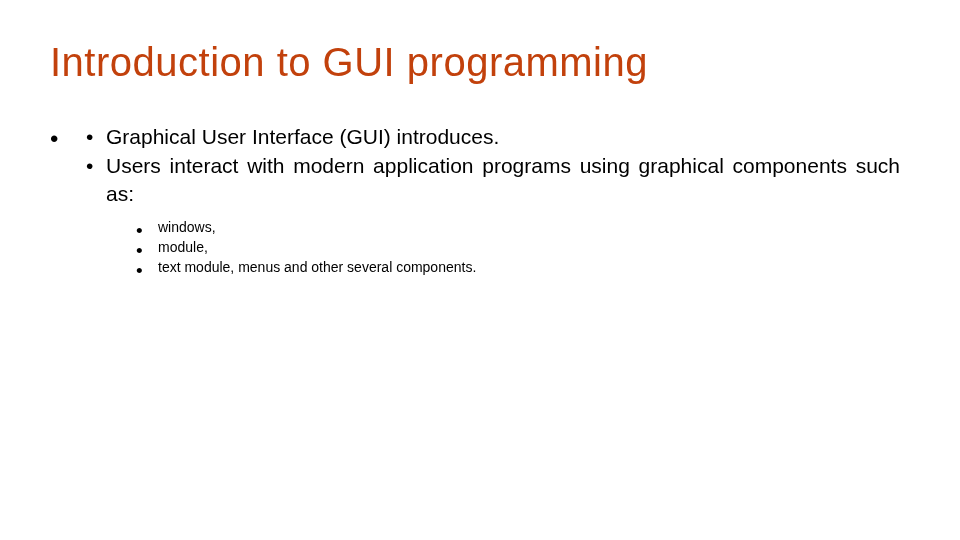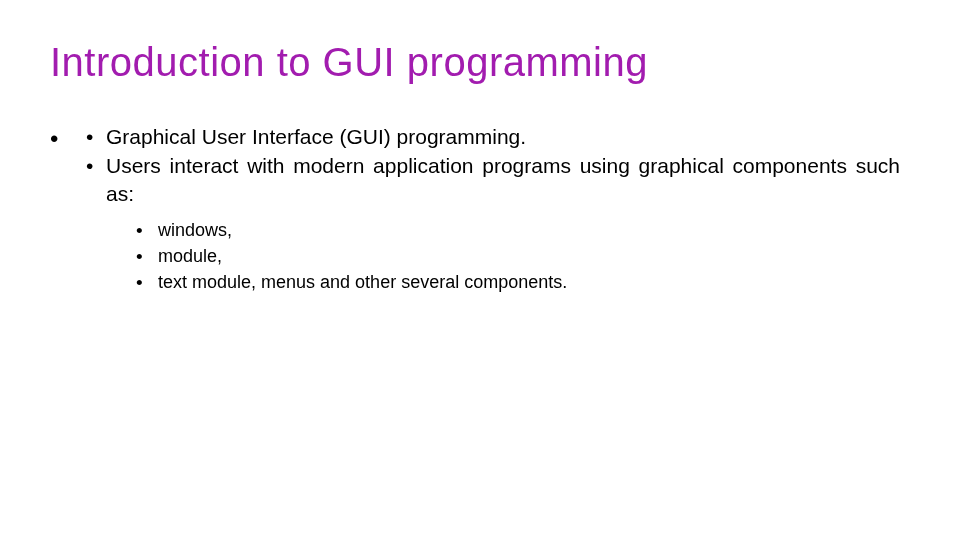--- a/index.html
+++ b/index.html
@@ -15,21 +15,21 @@
       color: #000000;
       padding: 40px 50px 0 50px;
       overflow: hidden;
     }
     .title {
       font-family: "Segoe UI Light", "Segoe UI", "Helvetica Neue", Arial, sans-serif;
       font-weight: 300;
       font-size: 40px;
       letter-spacing: 0.5px;
       margin-bottom: 38px;
-      color: #a21caf;
+      color: #c2410c;
     }
     ul {
       list-style: none;
     }
     .level1 > li {
       position: relative;
       padding-left: 22px;
       font-size: 24px;
       line-height: 1.35;
       margin-bottom: 6px;
@@ -64,41 +64,41 @@
       top: 0;
       font-size: 21px;
     }
     .level3 {
       margin-top: 10px;
     }
     .level3 > li {
       position: relative;
       padding-left: 22px;
       margin-left: 30px;
-      font-size: 18px;
+      font-size: 14px;
       line-height: 1.45;
     }
     .level3 > li::before {
       content: "•";
       position: absolute;
       left: 0;
       top: 0;
       font-size: 19px;
     }
   </style>
 </head>
 <body>
 
 <h1 class="title">Introduction to GUI programming</h1>
 
 <ul class="level1">
   <li>
     <ul class="level2">
       <li>
-        <span>Graphical User Interface (GUI) programming.</span>
+        <span>Graphical User Interface (GUI) introduces.</span>
       </li>
       <li class="justify">
         <span>Users interact with modern application programs using graphical components such as:</span>
         <ul class="level3">
           <li>
             <span>windows,</span>
           </li>
           <li>
             <span>module,</span>
           </li>

